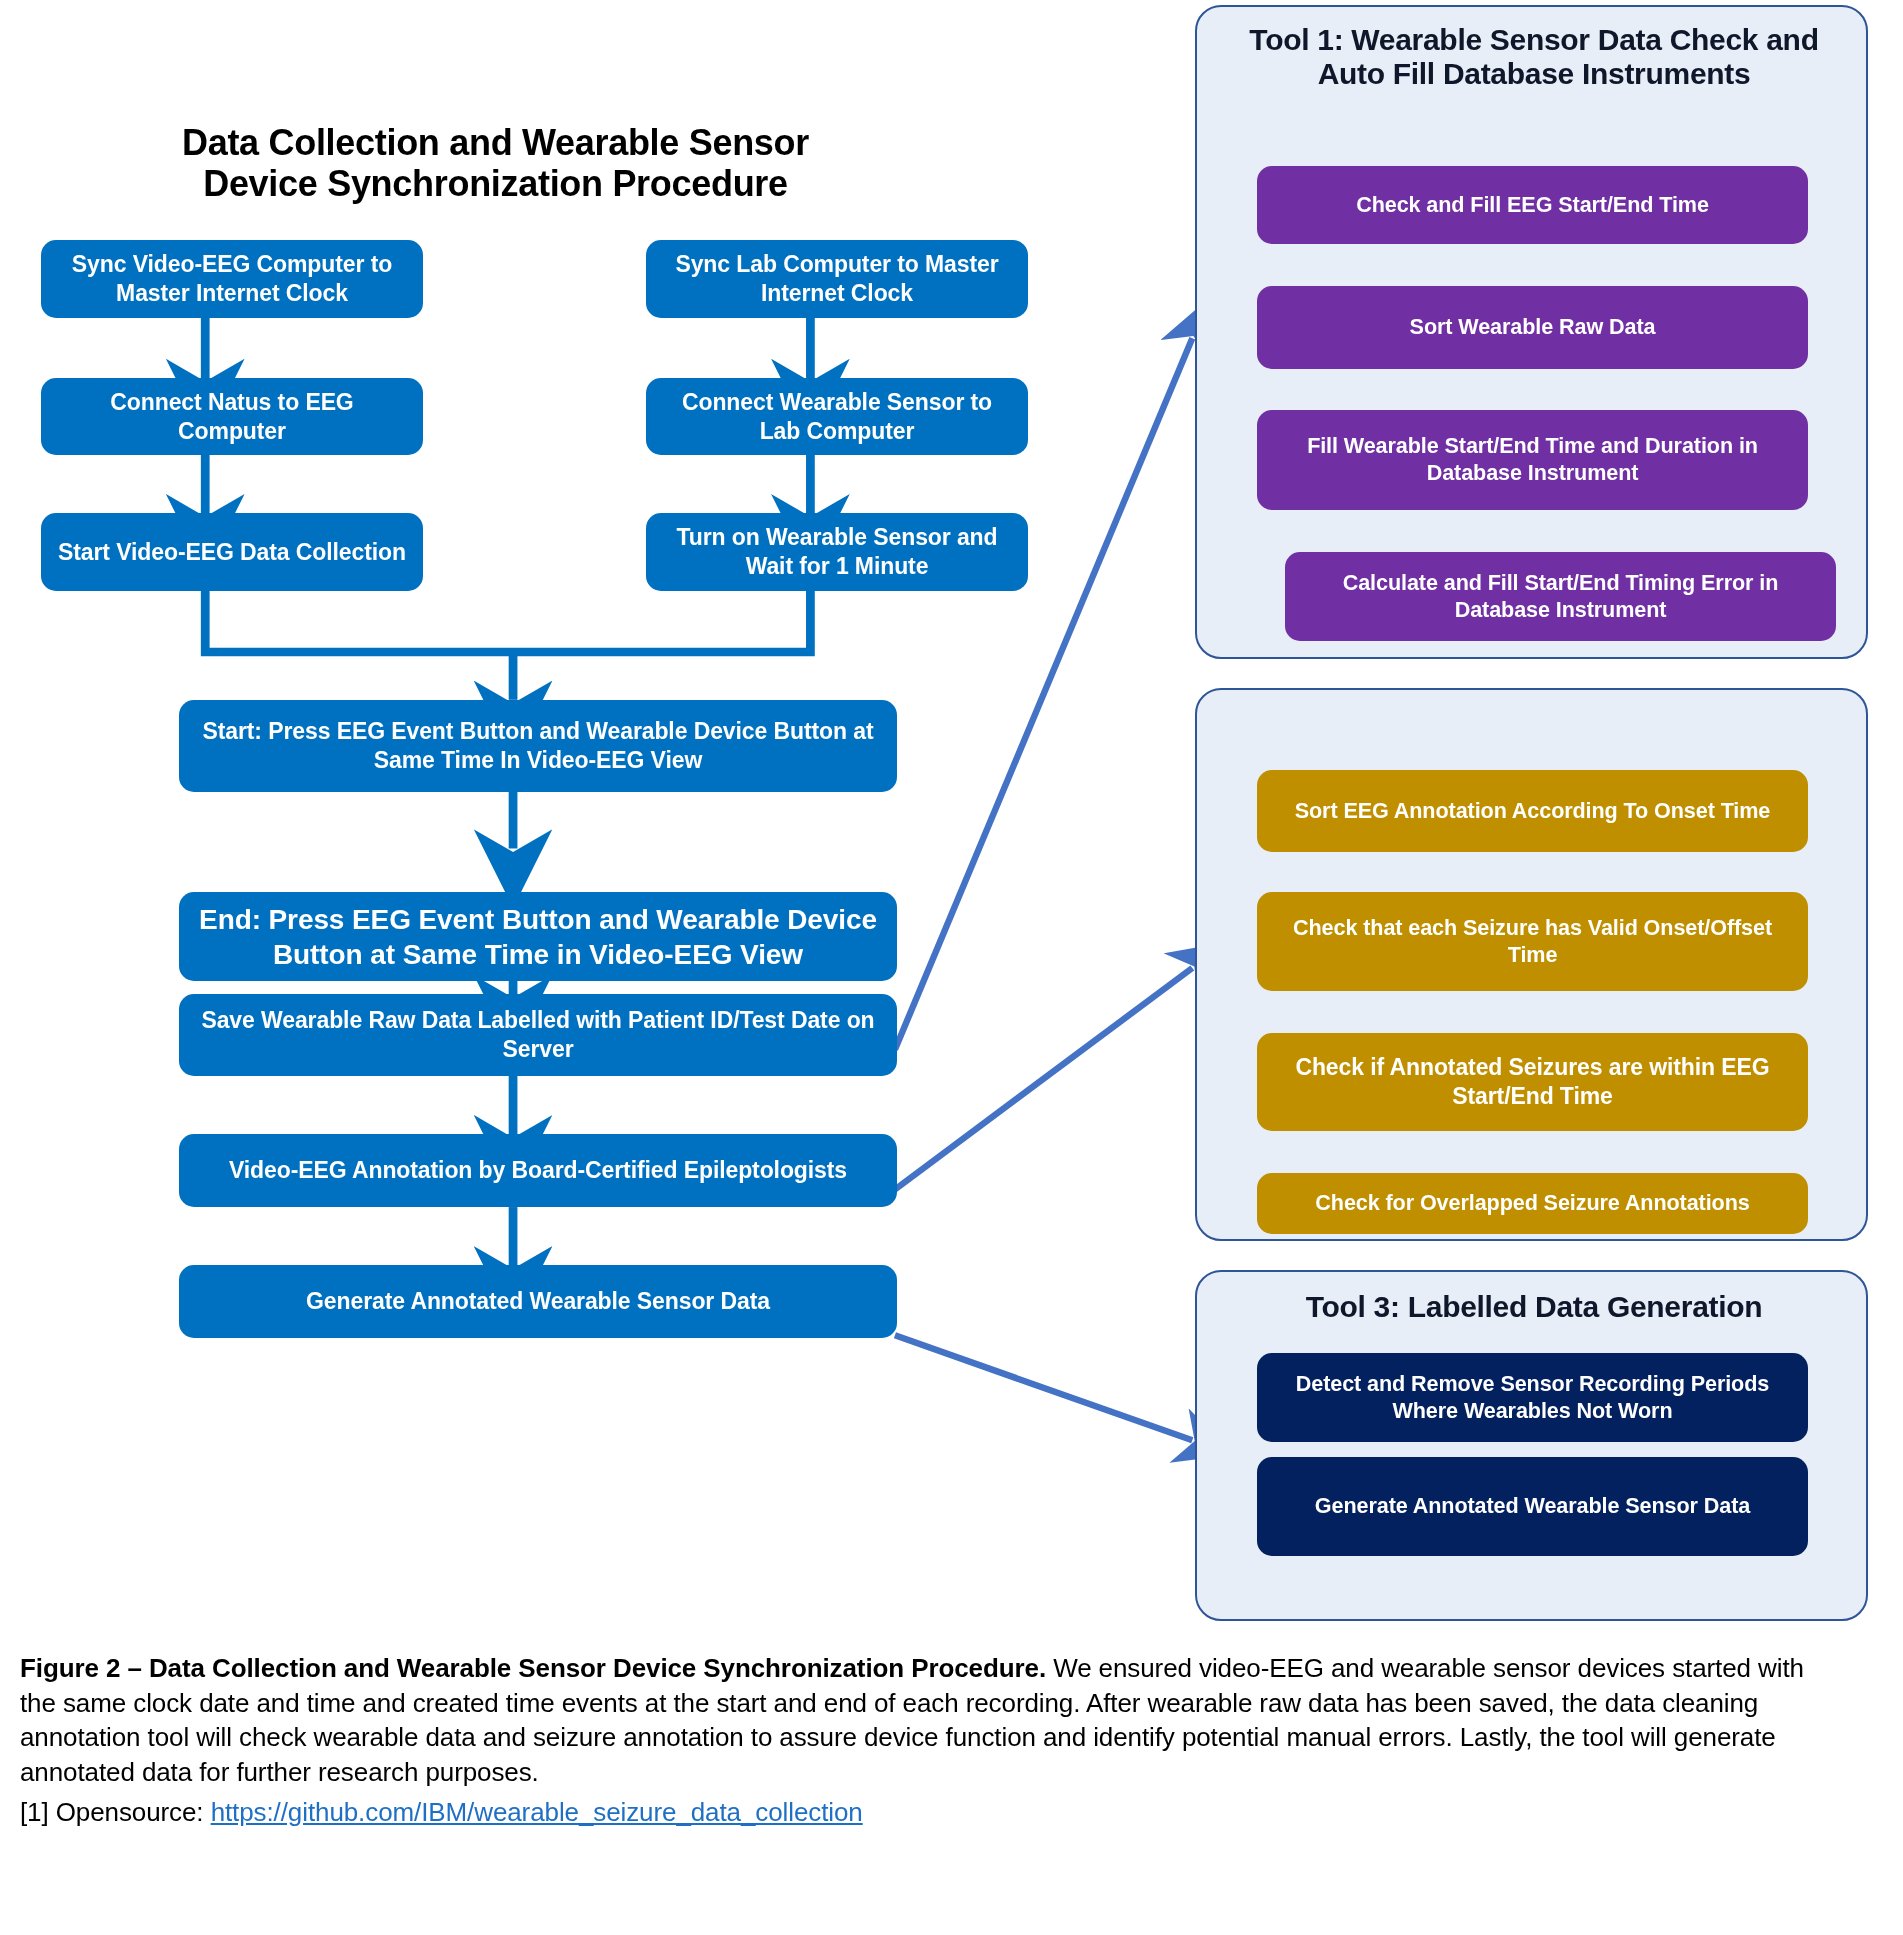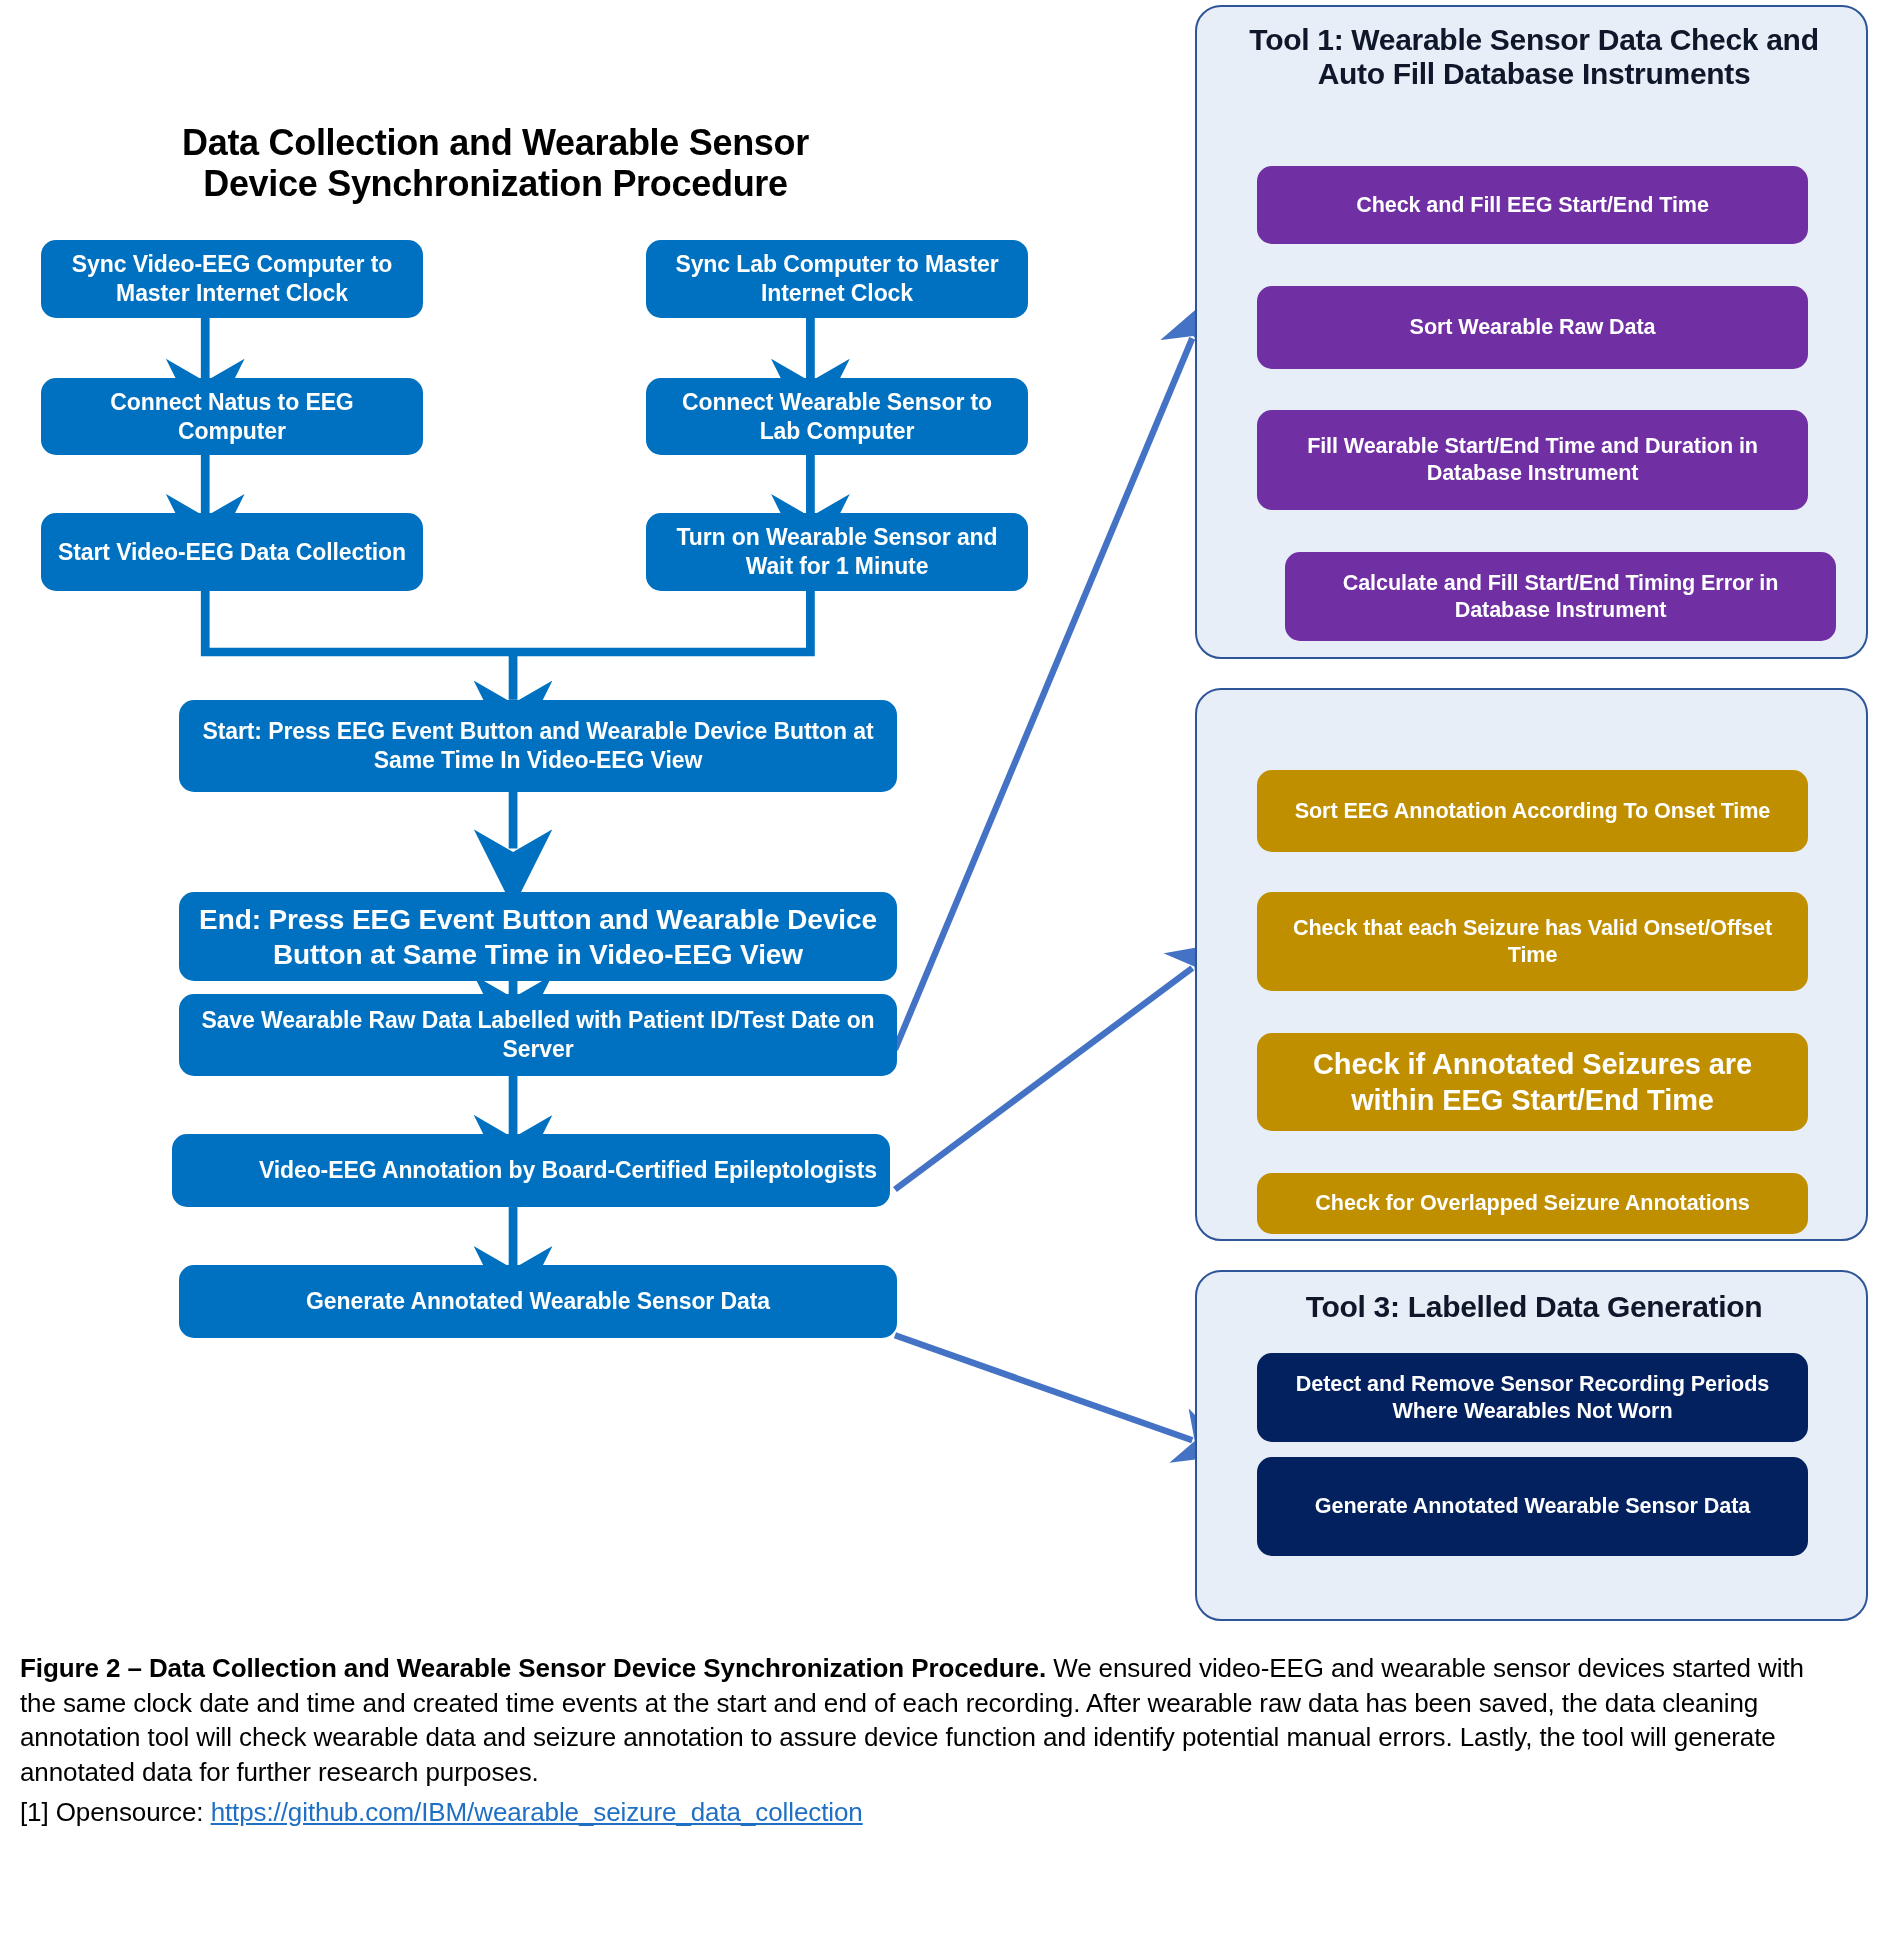--- a/index.html
+++ b/index.html
@@ -142,21 +142,21 @@
   </div>
 
   <div class="node blue" style="left:152px;top:892px;width:718px;height:89px;font-size:28px;">
     <span class="txt">End: Press EEG Event Button and Wearable Device Button at Same Time in Video-EEG View</span>
   </div>
 
   <div class="node blue" style="left:152px;top:994px;width:718px;height:82px;font-size:23px;">
     <span class="txt">Save Wearable Raw Data Labelled with Patient ID/Test Date on Server</span>
   </div>
 
-  <div class="node blue" style="left:145px;top:1134px;width:718px;height:73px;font-size:23px;text-align:right;">
+  <div class="node blue" style="left:152px;top:1134px;width:718px;height:73px;font-size:23px;">
     <span class="txt">Video-EEG Annotation by  Board-Certified Epileptologists</span>
   </div>
 
   <div class="node blue" style="left:152px;top:1265px;width:718px;height:73px;font-size:23px;">
     <span class="txt">Generate Annotated Wearable Sensor Data</span>
   </div>
 
   <div class="panel" style="left:1195px;top:4.7px;width:673px;height:654px;">
   </div>
   <div class="panel-title" style="left:1219px;top:23px;width:630px;">Tool 1: Wearable Sensor Data Check and Auto Fill Database Instruments</div>
@@ -176,21 +176,21 @@
 
   <div class="panel" style="left:1195px;top:688px;width:673px;height:553px;">
   </div>
 
   <div class="node gold" style="left:1257px;top:770px;width:551px;height:82px;font-size:21.6px;">
     <span class="txt">Sort EEG Annotation According To Onset Time</span>
   </div>
   <div class="node gold" style="left:1257px;top:892px;width:551px;height:99px;font-size:21.6px;">
     <span class="txt">Check that each Seizure has Valid Onset/Offset Time</span>
   </div>
-  <div class="node gold" style="left:1257px;top:1033px;width:551px;height:98px;font-size:29px;">
+  <div class="node gold" style="left:1257px;top:1033px;width:551px;height:98px;font-size:23px;">
     <span class="txt">Check if Annotated Seizures are within EEG Start/End Time</span>
   </div>
   <div class="node gold" style="left:1257px;top:1173px;width:551px;height:61px;font-size:21.6px;">
     <span class="txt">Check for Overlapped Seizure Annotations</span>
   </div>
 
   <div class="panel" style="left:1195px;top:1270px;width:673px;height:351px;">
   </div>
   <div class="panel-title" style="left:1219px;top:1290px;width:630px;">Tool 3: Labelled Data Generation</div>
 

